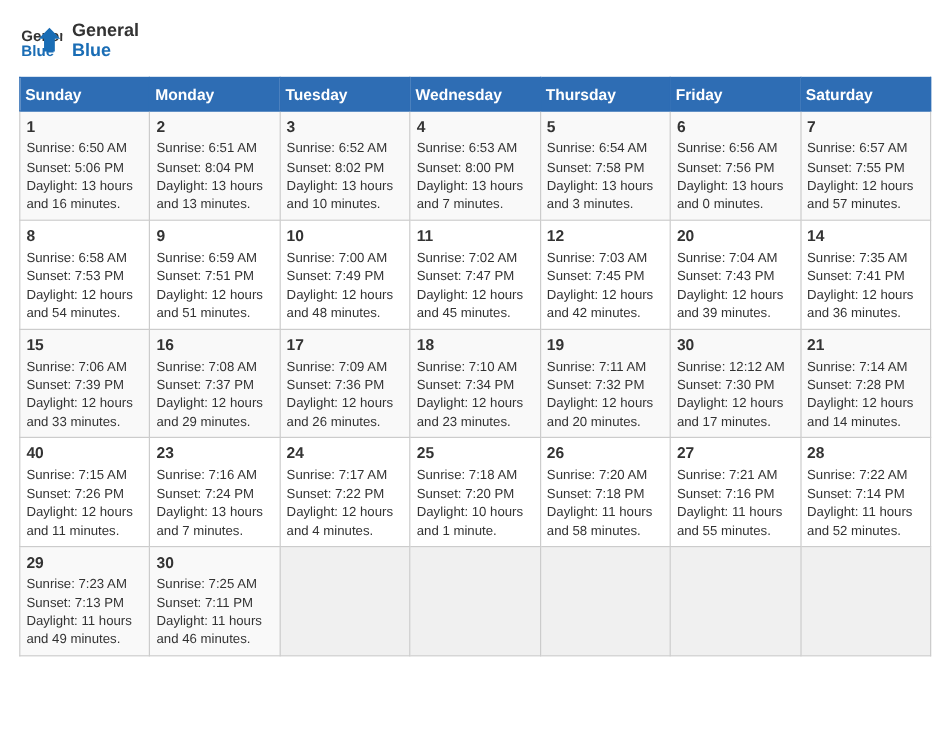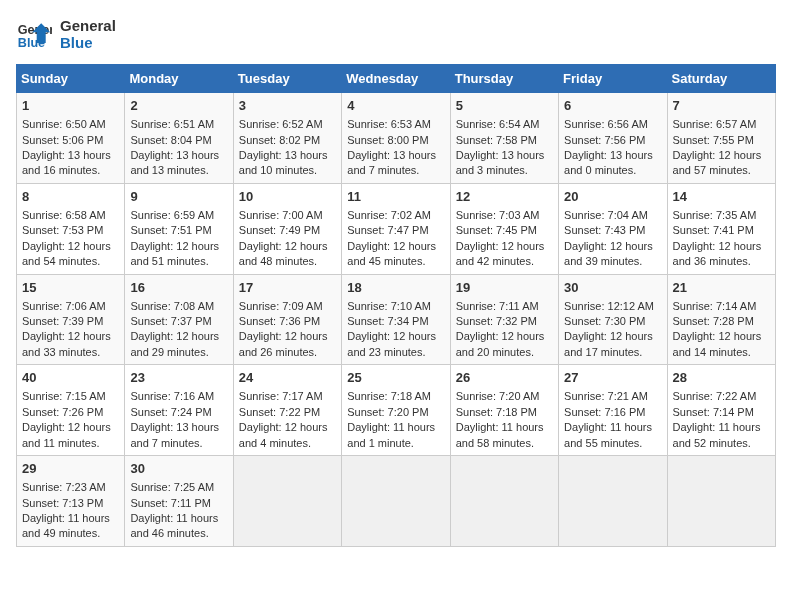--- a/index.html
+++ b/index.html
@@ -135,21 +135,21 @@
         <td><span class="day-num">17</span><span>Sunrise: 7:09 AM</span><br><span>Sunset: 7:36 PM</span><br><span>Daylight: 12 hours and 26 minutes.</span></td>
         <td><span class="day-num">18</span><span>Sunrise: 7:10 AM</span><br><span>Sunset: 7:34 PM</span><br><span>Daylight: 12 hours and 23 minutes.</span></td>
         <td><span class="day-num">19</span><span>Sunrise: 7:11 AM</span><br><span>Sunset: 7:32 PM</span><br><span>Daylight: 12 hours and 20 minutes.</span></td>
         <td><span class="day-num">30</span><span>Sunrise: 12:12 AM</span><br><span>Sunset: 7:30 PM</span><br><span>Daylight: 12 hours and 17 minutes.</span></td>
         <td><span class="day-num">21</span><span>Sunrise: 7:14 AM</span><br><span>Sunset: 7:28 PM</span><br><span>Daylight: 12 hours and 14 minutes.</span></td>
       </tr>
       <tr>
         <td><span class="day-num">40</span><span>Sunrise: 7:15 AM</span><br><span>Sunset: 7:26 PM</span><br><span>Daylight: 12 hours and 11 minutes.</span></td>
         <td><span class="day-num">23</span><span>Sunrise: 7:16 AM</span><br><span>Sunset: 7:24 PM</span><br><span>Daylight: 13 hours and 7 minutes.</span></td>
         <td><span class="day-num">24</span><span>Sunrise: 7:17 AM</span><br><span>Sunset: 7:22 PM</span><br><span>Daylight: 12 hours and 4 minutes.</span></td>
-        <td><span class="day-num">25</span><span>Sunrise: 7:18 AM</span><br><span>Sunset: 7:20 PM</span><br><span>Daylight: 11 hours and 1 minute.</span></td>
+        <td><span class="day-num">25</span><span>Sunrise: 7:18 AM</span><br><span>Sunset: 7:20 PM</span><br><span>Daylight: 10 hours and 1 minute.</span></td>
         <td><span class="day-num">26</span><span>Sunrise: 7:20 AM</span><br><span>Sunset: 7:18 PM</span><br><span>Daylight: 11 hours and 58 minutes.</span></td>
         <td><span class="day-num">27</span><span>Sunrise: 7:21 AM</span><br><span>Sunset: 7:16 PM</span><br><span>Daylight: 11 hours and 55 minutes.</span></td>
         <td><span class="day-num">28</span><span>Sunrise: 7:22 AM</span><br><span>Sunset: 7:14 PM</span><br><span>Daylight: 11 hours and 52 minutes.</span></td>
       </tr>
       <tr>
         <td><span class="day-num">29</span><span>Sunrise: 7:23 AM</span><br><span>Sunset: 7:13 PM</span><br><span>Daylight: 11 hours and 49 minutes.</span></td>
         <td><span class="day-num">30</span><span>Sunrise: 7:25 AM</span><br><span>Sunset: 7:11 PM</span><br><span>Daylight: 11 hours and 46 minutes.</span></td>
         <td class="empty-cell"></td>
         <td class="empty-cell"></td>
         <td class="empty-cell"></td>

